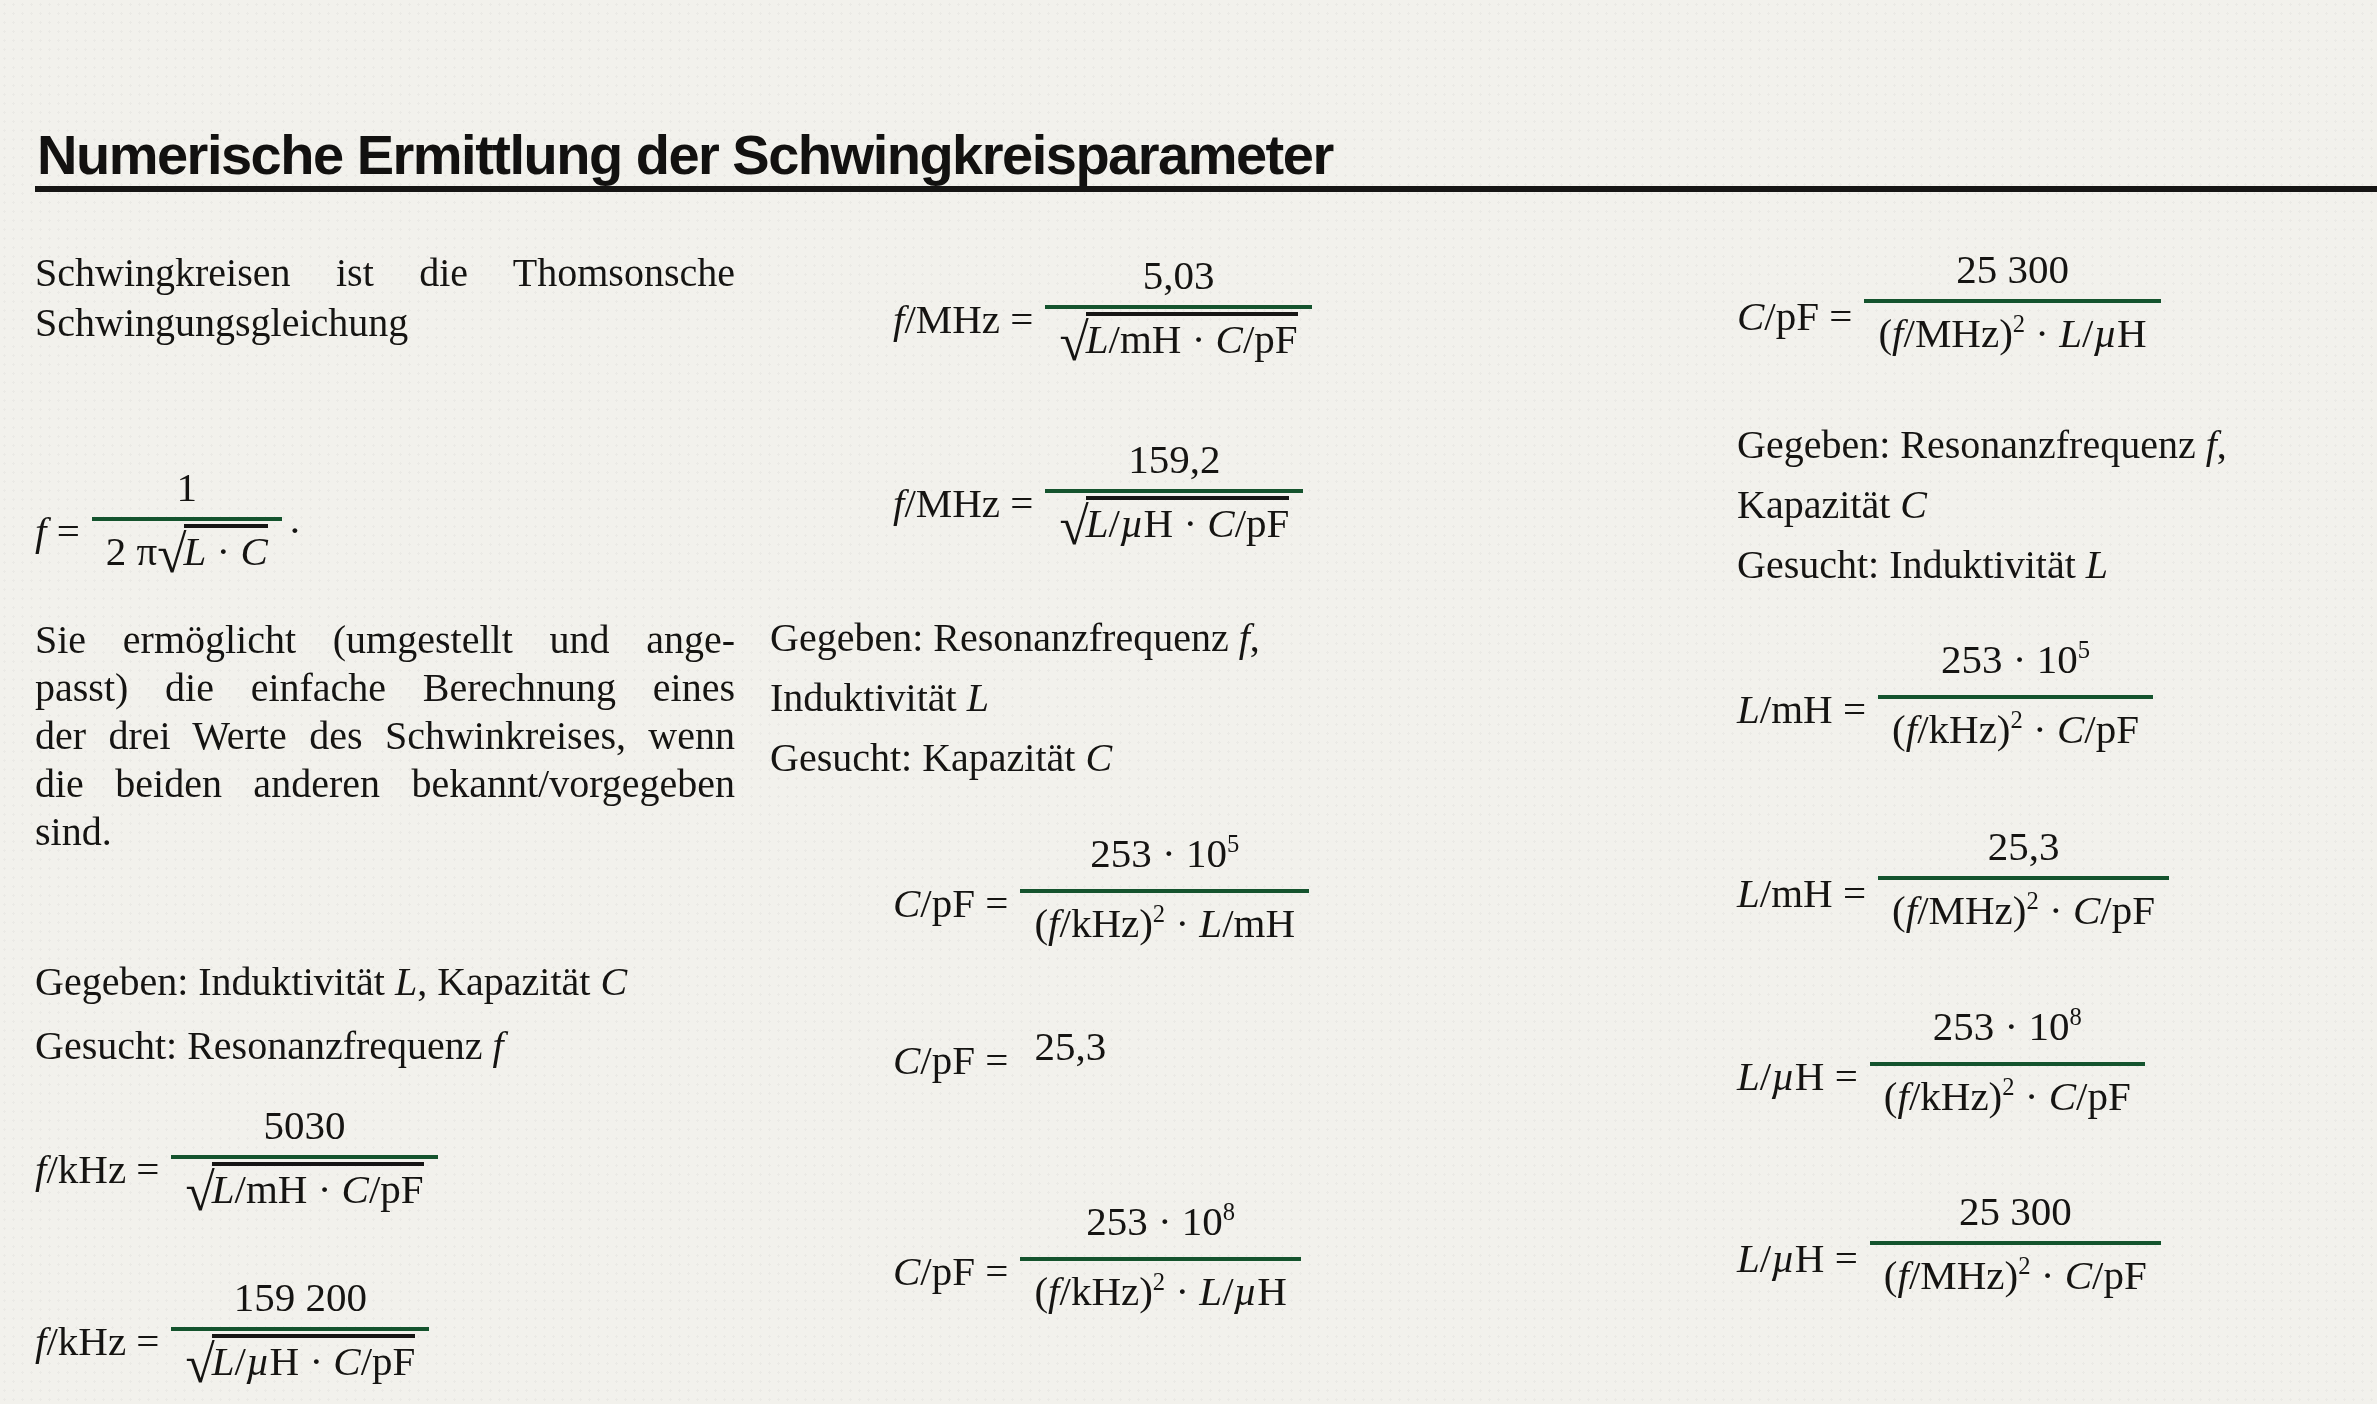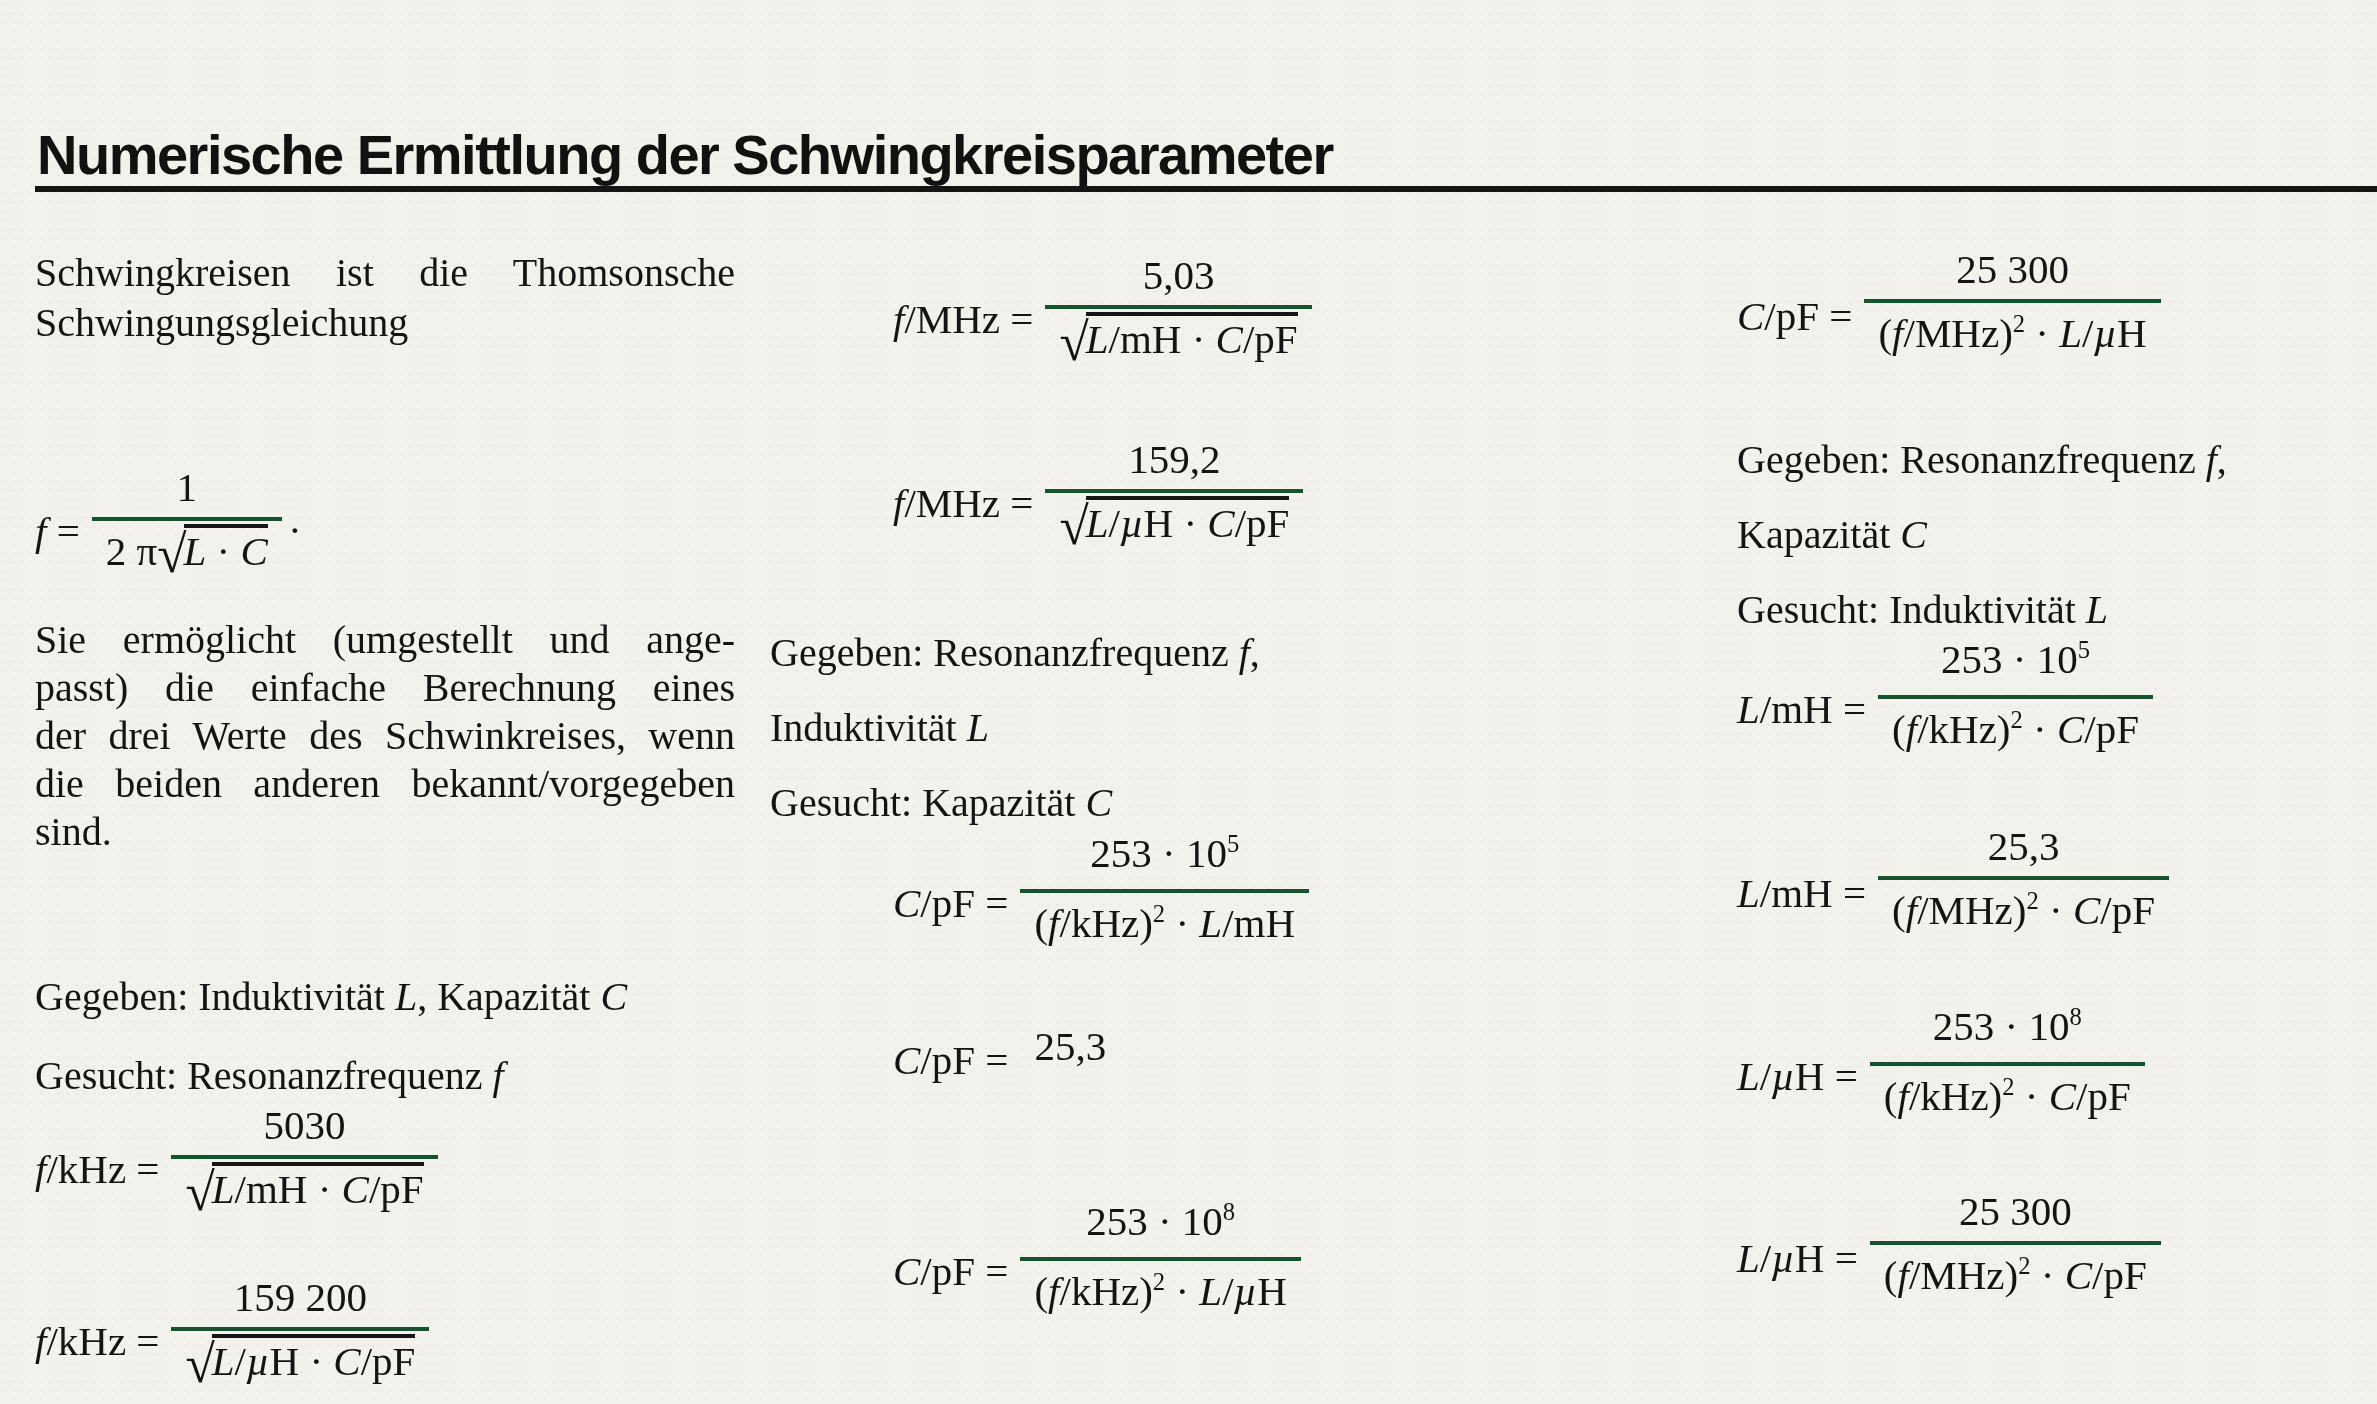--- a/index.html
+++ b/index.html
@@ -20,21 +20,21 @@
     white-space:nowrap;color:#121110;
   }
   .rule{position:absolute;left:35px;top:186px;width:2342px;height:6px;background:#161514;}
 
   .para{position:absolute;font-size:40px;line-height:48px;}
   .para .jline{text-align:justify;text-align-last:justify;}
   .para .lline{text-align:left;white-space:nowrap;}
   .p1{line-height:50px;}
 
   .giventext{position:absolute;font-size:40px;}
-  .giventext .gline{white-space:nowrap;margin-top:15px;}
+  .giventext .gline{white-space:nowrap;}
 
   .formula{position:absolute;display:flex;align-items:center;font-size:41px;line-height:50px;white-space:nowrap;}
   .fx{display:inline-block;}
   .lhs{margin-right:12px;margin-top:24px;}
   .frac{display:inline-flex;flex-direction:column;align-items:center;}
   .num{padding:0 14px 5px;text-align:right;}
   .den{border-top:4px solid #14532d;padding:5px 14px 0;text-align:center;}
   .rad{font-size:1.3em;line-height:0;vertical-align:-7px;margin-right:-3px;}
   .radicand{border-top:4px solid #161514;}
   .tail{align-self:center;margin-left:8px;}

